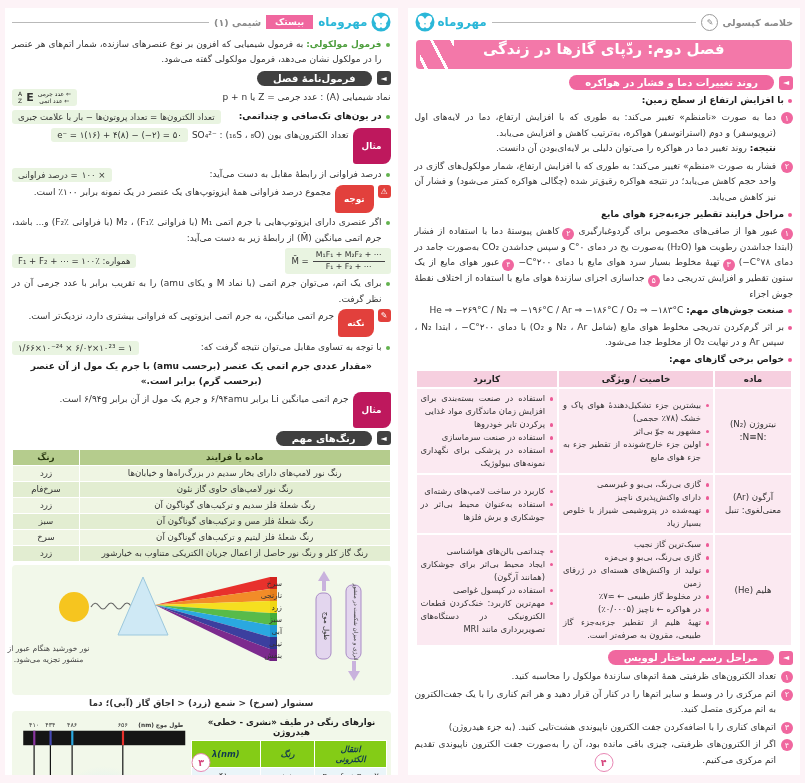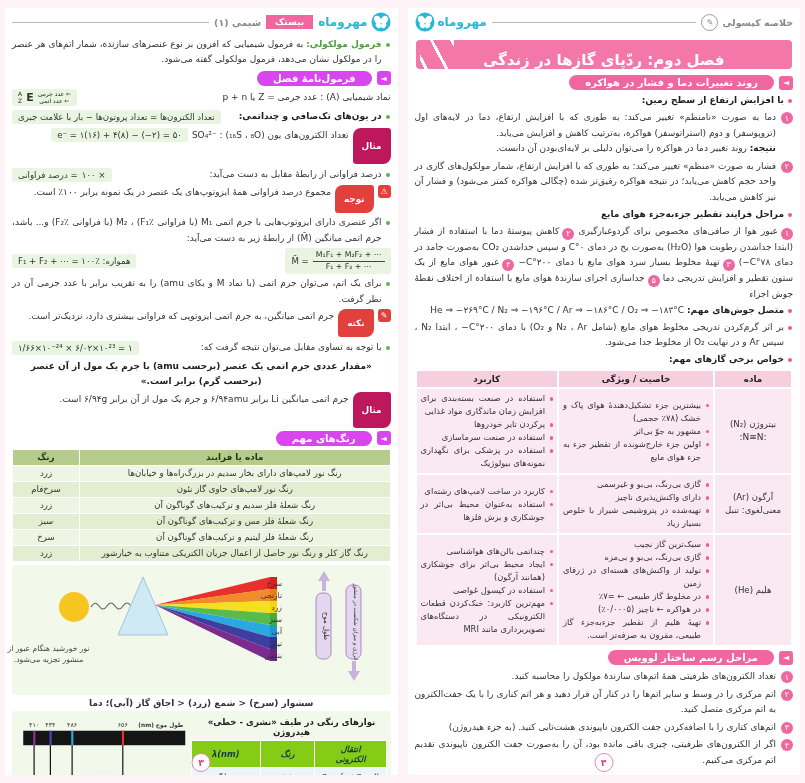--- a/index.html
+++ b/index.html
@@ -9,30 +9,30 @@
   
   .hdr{display:flex;align-items:center;gap:5px;height:28px;}
   .logo{display:flex;align-items:center;gap:3px;color:#2ab7d8;font-weight:bold;font-size:12px;white-space:nowrap;}
   .hdr-line{flex:1;border-top:1px solid #b9b9b9;}
   .capsule{display:flex;align-items:center;gap:4px;color:#8a8a8a;font-size:9.5px;font-weight:bold;white-space:nowrap;}
   .pen{width:15px;height:15px;border:1px solid #9a9a9a;border-radius:50%;display:flex;align-items:center;justify-content:center;font-size:8px;color:#8a8a8a;}
   .series-badge{background:#f0679f;color:#fff;font-size:9px;font-weight:bold;border-radius:0;padding:2px 9px;}
   .subject{color:#8a8a8a;font-size:9.5px;font-weight:bold;white-space:nowrap;}
 
   
-  .chapter{height:29px;background:#f378a9;border-radius:4px;color:#fff;font-weight:bold;font-size:15px;display:flex;align-items:flex-end;justify-content:center;margin:4px 1px 6px;position:relative;overflow:hidden;}
+  .chapter{height:29px;background:#f378a9;border-radius:4px;color:#fff;font-weight:bold;font-size:15px;display:flex;align-items:flex-start;justify-content:center;margin:4px 1px 6px;position:relative;overflow:hidden;}
   .chapter::after{content:"";position:absolute;left:4px;top:-6px;bottom:-6px;width:34px;
     background:repeating-linear-gradient(62deg,transparent 0 7px,#fff 7px 10px,transparent 10px 18px);}
 
   
   .sec{display:flex;align-items:center;gap:5px;margin:3px 0;}
   .sec .arrowbox{width:14px;height:14px;border-radius:3px;color:#fff;font-size:8px;display:flex;align-items:center;justify-content:center;}
   .sec .pill{color:#fff;font-size:10px;font-weight:bold;border-radius:9px;padding:2px 16px;}
   .sec.pink .arrowbox,.sec.pink .pill{background:#f0679f;}
-  .sec.green .arrowbox,.sec.green .pill{background:#d946ef;}
+  .sec.green .arrowbox,.sec.green .pill{background:#404040;}
 
   .p{font-size:9px;line-height:1.72;text-align:justify;margin:1px 0;}
   .bold{font-weight:bold;color:#1e1e1e;}
   .bl{position:relative;padding-right:9px;}
   .bl::before{content:"";position:absolute;right:1px;top:6px;width:4px;height:4px;border-radius:50%;background:#ec5a96;}
   .bl.g::before{background:#63b24e;}
   .glabel{color:#4f9f3f;font-weight:bold;}
   .numc{display:inline-flex;width:12px;height:12px;border-radius:50%;background:#f0679f;color:#fff;font-size:8px;align-items:center;justify-content:center;margin-left:3px;vertical-align:-2px;flex:none;}
   .numrow{display:flex;gap:2px;align-items:flex-start;}
   .numrow .numc{margin-top:3px;}
@@ -135,21 +135,21 @@
 
     <div class="p">
       <span class="numc">۱</span><span>عبور هوا از صافی‌های مخصوص برای گردوغبارگیری</span>
       <span class="numc">۲</span><span>کاهش پیوستهٔ دما با استفاده از فشار (ابتدا جداشدن رطوبت هوا (H₂O) به‌صورت یخ در دمای ۰°C و سپس جداشدن CO₂ به‌صورت جامد در دمای ۷۸°C−)</span>
       <span class="numc">۳</span><span>تهیهٔ مخلوط بسیار سرد هوای مایع با دمای ۲۰۰°C−</span>
       <span class="numc">۴</span><span>عبور هوای مایع از یک ستون تقطیر و افزایش تدریجی دما</span>
       <span class="numc">۵</span><span>جداسازی اجزای سازندهٔ هوای مایع با استفاده از اختلاف نقطهٔ جوش اجزاء</span>
     </div>
 
     <div class="p bl">
-      <span class="bold">متصل جوش‌های مهم:</span>
+      <span class="bold">صنعت جوش‌های مهم:</span>
       <span>He ⇒ −۲۶۹°C / N₂ ⇒ −۱۹۶°C / Ar ⇒ −۱۸۶°C / O₂ ⇒ −۱۸۳°C</span>
     </div>
 
     <div class="p bl">بر اثر گرم‌کردن تدریجی مخلوط هوای مایع (شامل N₂ ، Ar و O₂) با دمای ۲۰۰°C− ، ابتدا N₂ ، سپس Ar و در نهایت O₂ از مخلوط جدا می‌شود.</div>
 
     <div class="p bl bold">خواص برخی گازهای مهم:</div>
 
     <table class="gtable">
       <thead>
         <tr>

